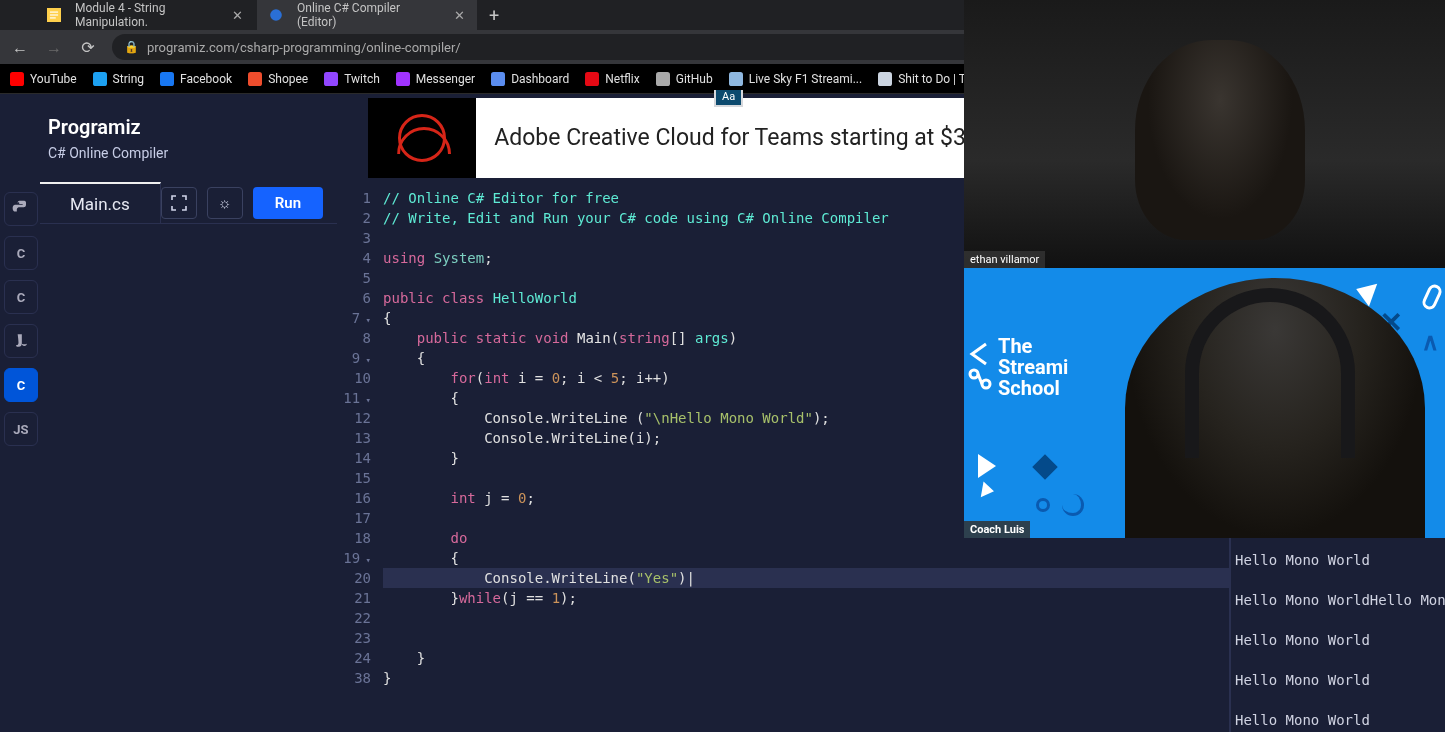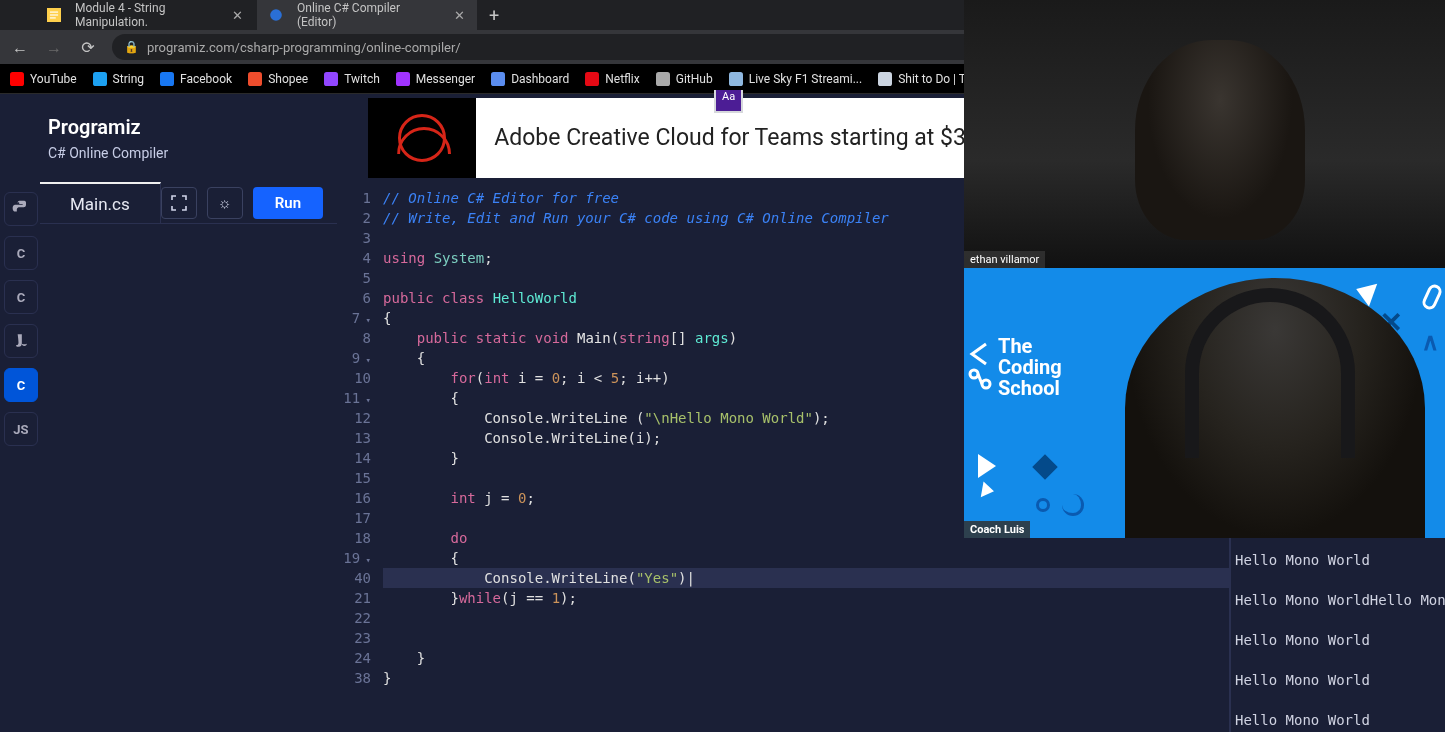--- a/index.html
+++ b/index.html
@@ -143,24 +143,24 @@
   color: #222;
   padding-left: 18px;
   line-height: 1.25;
 }
 
 
 .aa-tag {
   position: absolute;
   top: 90px;
   left: 714px;
-  background: #4c1d95;
+  background: #0c4a6e;
   color: #fff;
   font-size: 11px;
-  padding: 0 6px 8px;
+  padding: 0 6px 2px;
   border: 2px solid #d6d8dc;
   border-top: none;
 }
 
 
 .workspace {
   display: flex;
   height: calc(100% - 30px - 34px - 30px - 88px);
 }
 .lang-sidebar {
@@ -265,21 +265,21 @@
   white-space: pre;
   overflow: hidden;
 }
 .code-lines .line { height: 20px; }
 .code-lines .hl { background: #2a3050; }
 
 .kw { color: #d6699b; }
 .type { color: #7ccfc0; }
 .str { color: #a7c06a; }
 .num { color: #cc935a; }
-.cmt { color: #3b82f6; font-style: italic; }
+.cmt { color: #5eead4; }
 .fn { color: #e5e5e5; }
 .id { color: #5eead4; }
 
 .divider {
   width: 2px;
   background: #2a3050;
 }
 
 .output-col {
   width: 214px;
@@ -537,21 +537,21 @@
           <div class="ln">10</div>
           <div class="ln fold">11</div>
           <div class="ln">12</div>
           <div class="ln">13</div>
           <div class="ln">14</div>
           <div class="ln">15</div>
           <div class="ln">16</div>
           <div class="ln">17</div>
           <div class="ln">18</div>
           <div class="ln fold">19</div>
-          <div class="ln">40</div>
+          <div class="ln">20</div>
           <div class="ln">21</div>
           <div class="ln">22</div>
           <div class="ln">23</div>
           <div class="ln">24</div>
           <div class="ln">38</div>
         </div>
       <div class="code-lines" id="code"><div class="line"><span class="cmt">// Online C# Editor for free</span></div><div class="line"><span class="cmt">// Write, Edit and Run your C# code using C# Online Compiler</span></div><div class="line">&nbsp;</div><div class="line"><span class="kw">using</span> <span class="type">System</span>;</div><div class="line">&nbsp;</div><div class="line"><span class="kw">public</span> <span class="kw">class</span> <span class="id">HelloWorld</span></div><div class="line">{</div><div class="line">    <span class="kw">public</span> <span class="kw">static</span> <span class="kw">void</span> <span class="fn">Main</span>(<span class="kw">string</span>[] <span class="id">args</span>)</div><div class="line">    {</div><div class="line">        <span class="kw">for</span>(<span class="kw">int</span> i = <span class="num">0</span>; i &lt; <span class="num">5</span>; i++)</div><div class="line">        {</div><div class="line">            Console.WriteLine (<span class="str">"\nHello Mono World"</span>);</div><div class="line">            Console.WriteLine(i);</div><div class="line">        }</div><div class="line">&nbsp;</div><div class="line">        <span class="kw">int</span> j = <span class="num">0</span>;</div><div class="line">&nbsp;</div><div class="line">        <span class="kw">do</span></div><div class="line">        {</div><div class="line hl">            Console.WriteLine(<span class="str">"Yes"</span>)|</div><div class="line">        }<span class="kw">while</span>(j == <span class="num">1</span>);</div><div class="line">&nbsp;</div><div class="line">&nbsp;</div><div class="line">    }</div><div class="line">}</div></div>
     </div>
   </div>
 
@@ -572,21 +572,21 @@
 </div>
 <div class="webcam bot">
   <div class="coding-school">
     <svg width="28" height="64" viewBox="0 0 28 64" style="position:absolute;left:-32px;top:0" fill="none" stroke="#fff" stroke-width="3">
         <path d="M20 8 L6 18 L20 28"></path>
         <circle cx="8" cy="38" r="4"></circle>
         <circle cx="20" cy="48" r="4"></circle>
         <path d="M12 38 L16 48"></path>
       </svg>
     <div>The</div>
-    <div>Coding</div>
+    <div>Streami</div>
     <div>School</div>
   </div>
   <div class="cs-deco tri-o"></div>
   <div class="cs-deco pen"></div>
   <div class="cs-deco x1">✕</div>
   <div class="cs-deco chev">∧</div>
   <div class="cs-deco pl"></div>
   <div class="cs-deco pl2"></div>
   <div class="cs-deco dia"></div>
   <div class="cs-deco circ"></div>

